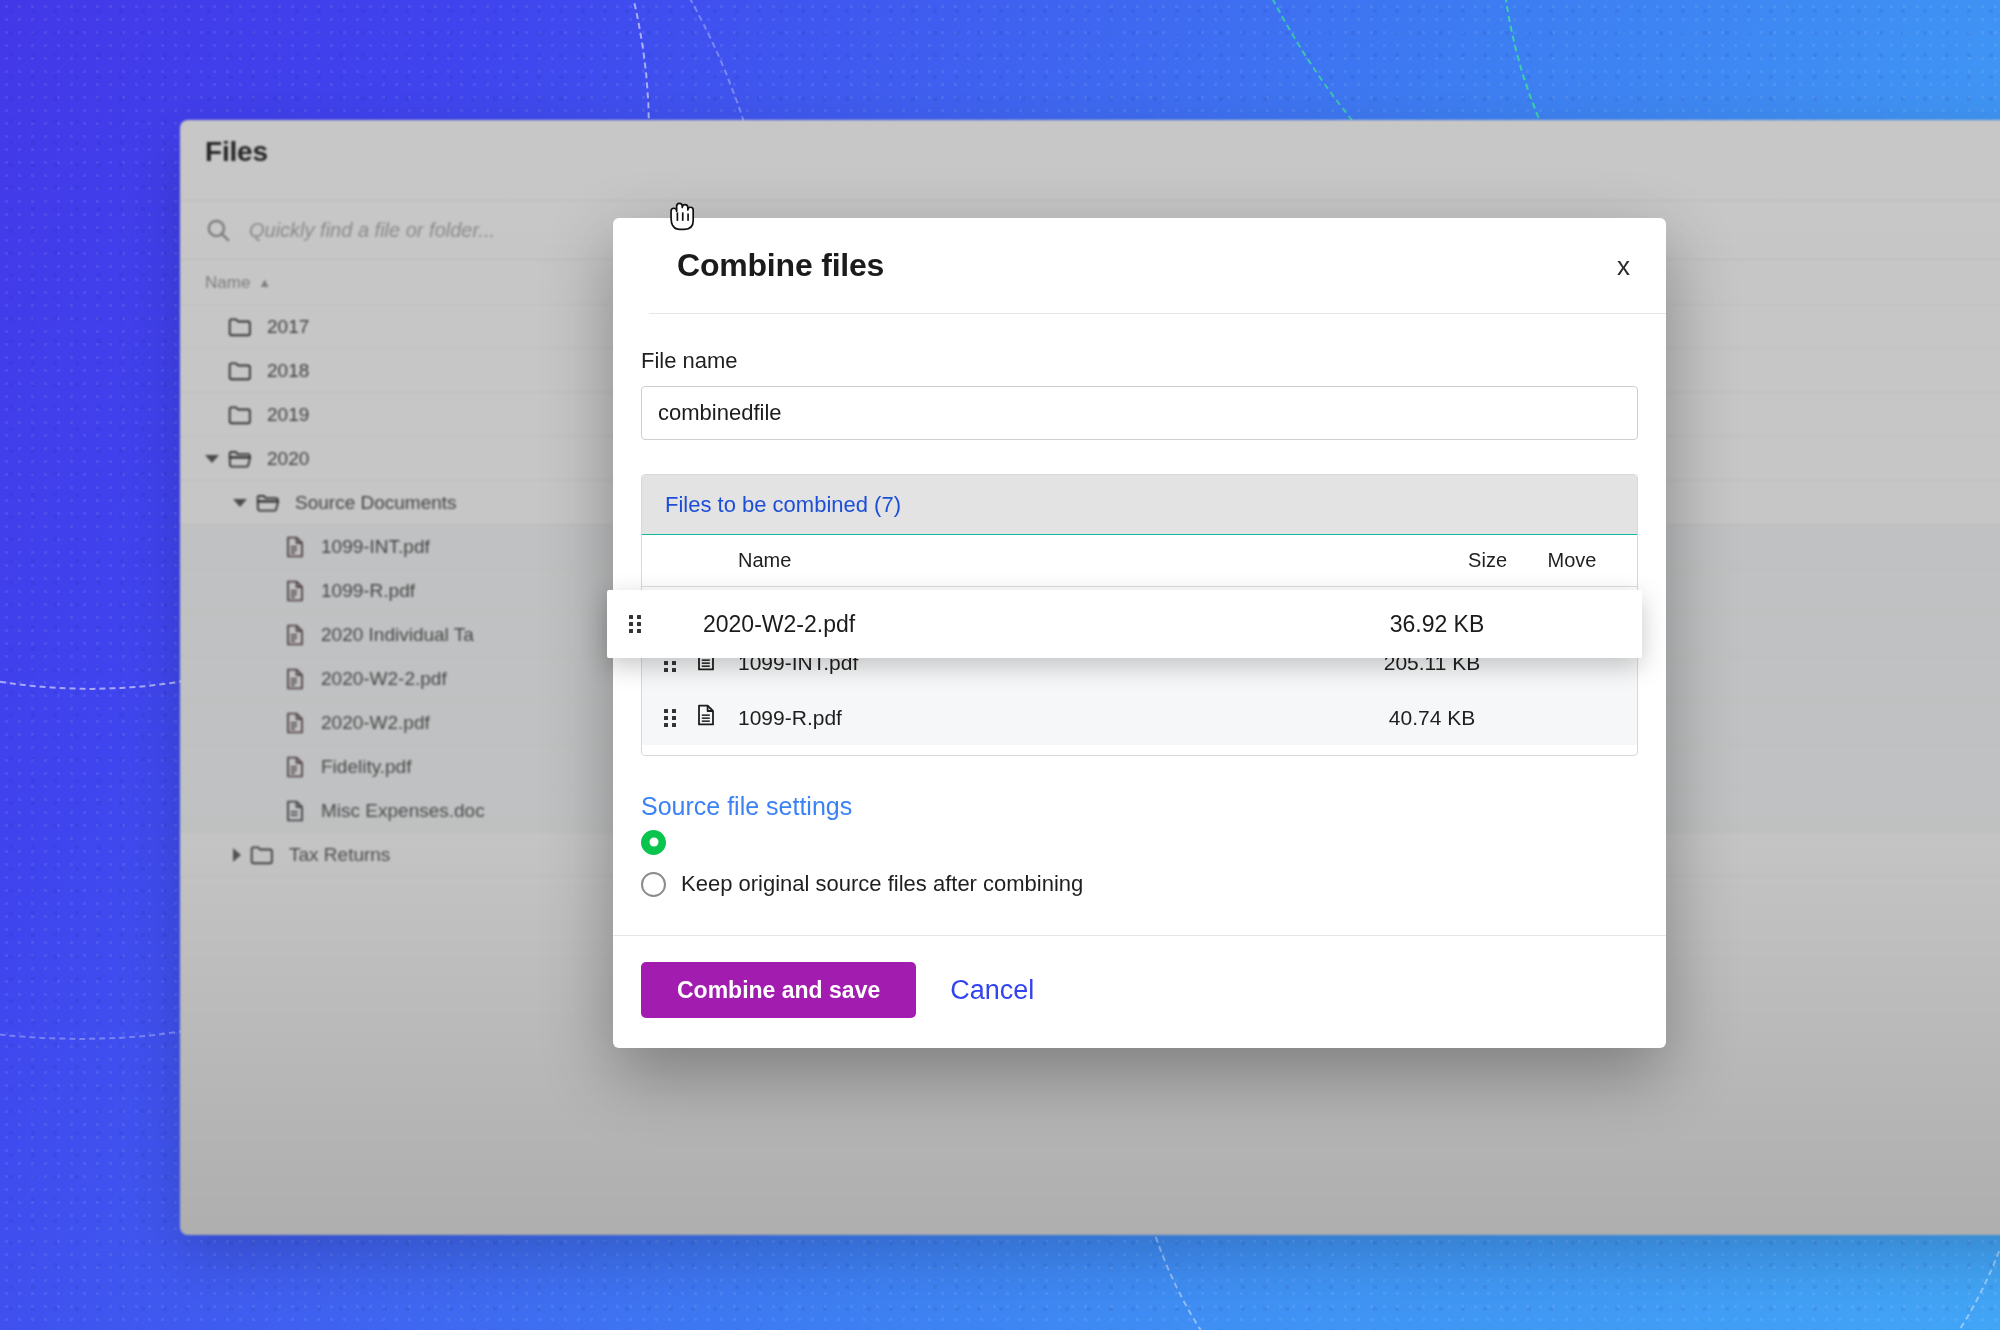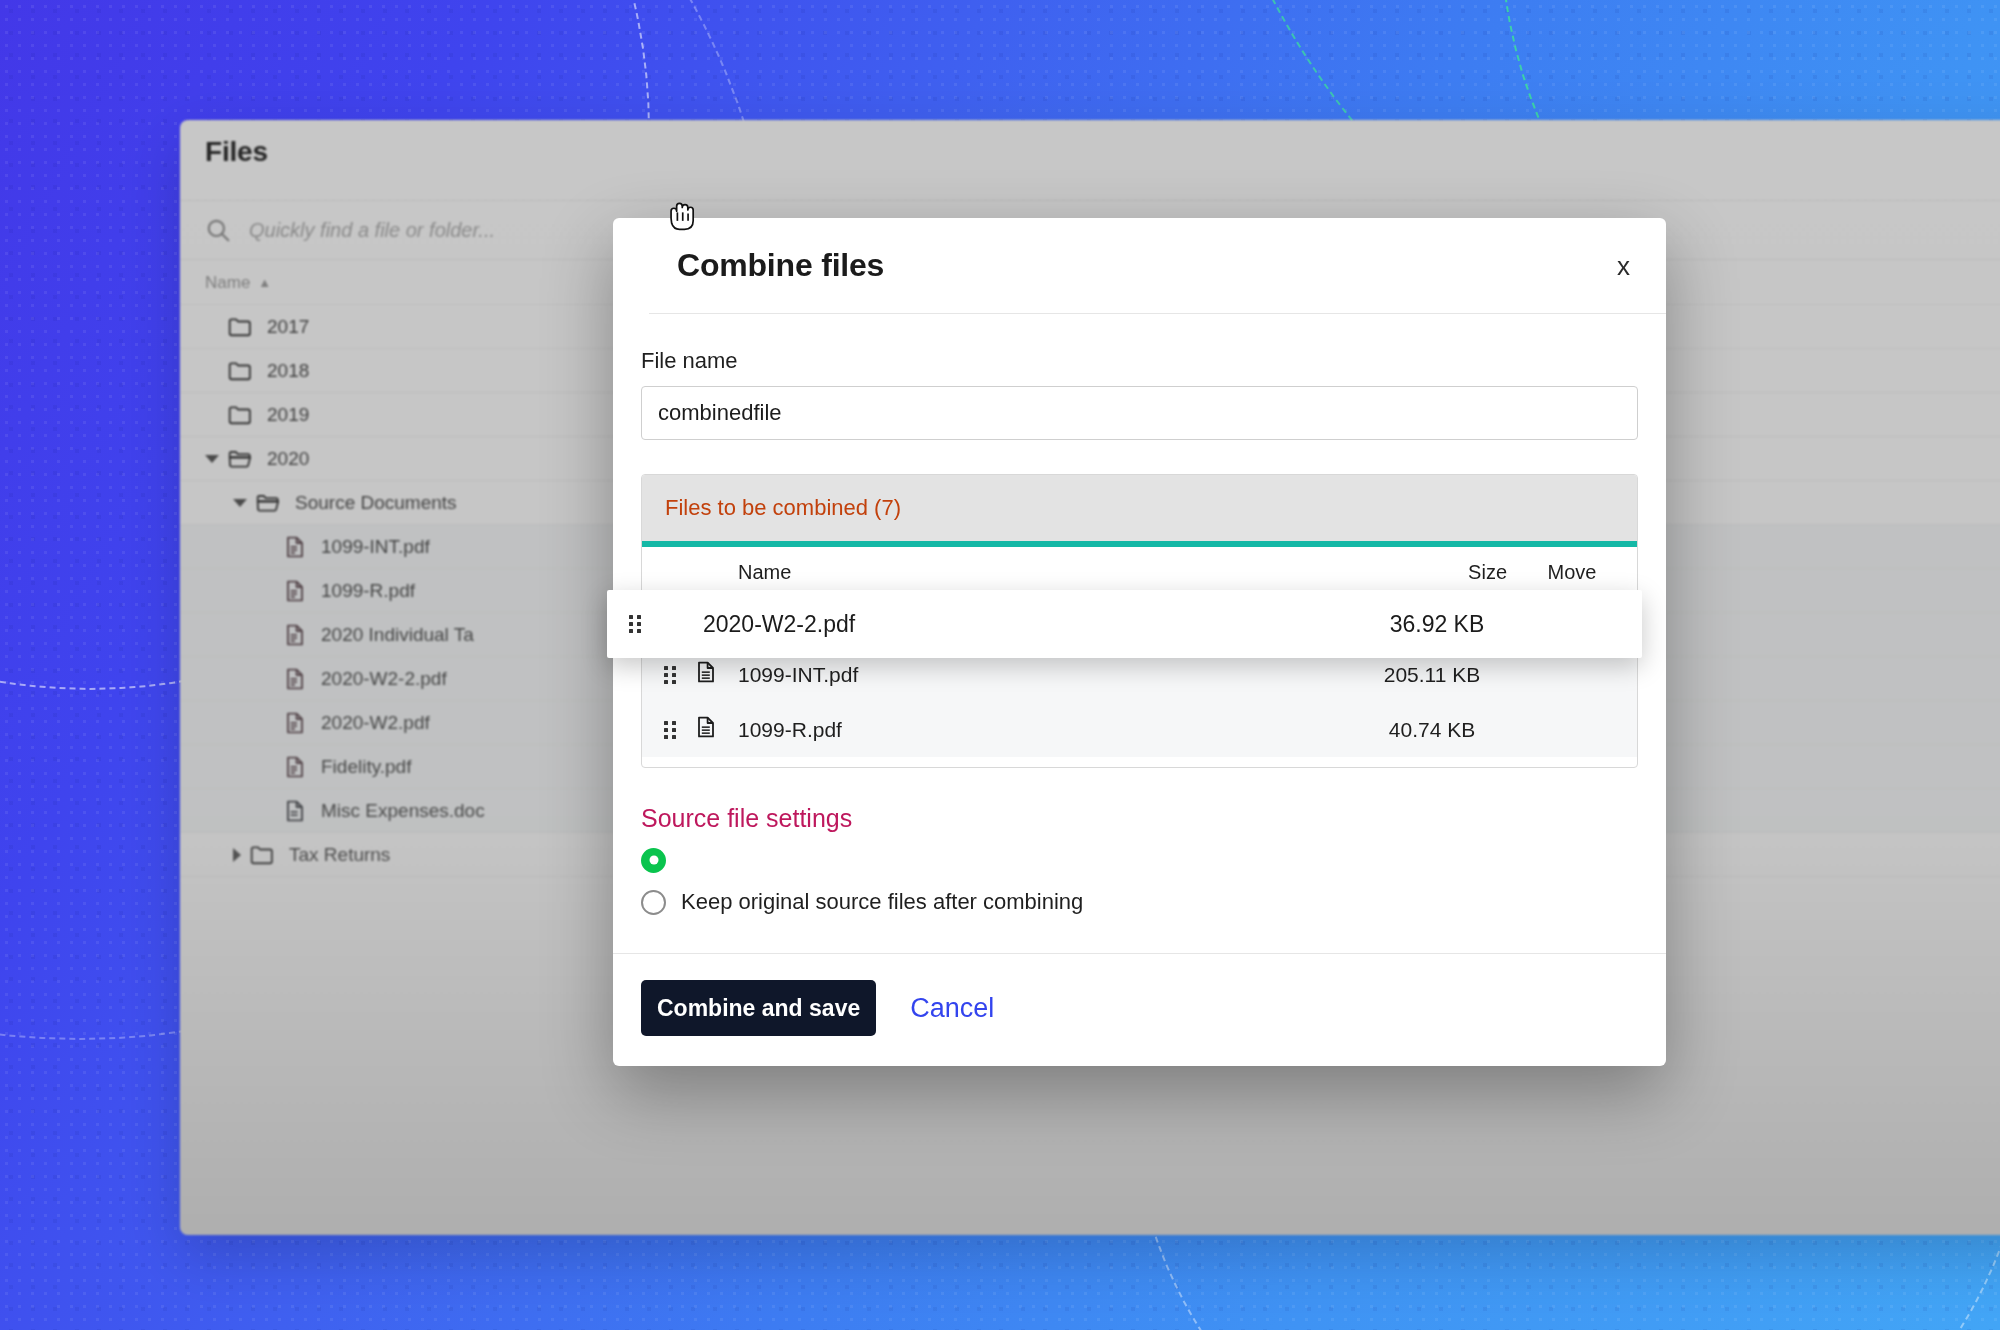--- a/index.html
+++ b/index.html
@@ -209,27 +209,27 @@
   
   #combine-box {
     margin-top: 34px;
     border: 1px solid #d8d8d8;
     border-radius: 4px;
     overflow: hidden;
     background: #fff;
   }
   #combine-box-header {
     background: #e3e3e3;
-    height: 72px;
+    height: 60px;
     display: flex;
     align-items: center;
     padding-left: 23px;
     font-size: 22px;
-    color: #c2410c;
-    border-bottom: 6px solid #14b8a6;
+    color: #1d4ed8;
+    border-bottom: 1px solid #14b8a6;
   }
   #combine-cols {
     display: flex;
     align-items: center;
     height: 52px;
     background: #fff;
     border-bottom: 1px solid #dddddd;
     font-size: 20px;
     color: #1f1f1f;
   }
@@ -287,22 +287,22 @@
     top: -22px;
     width: 34px;
     height: 40px;
     z-index: 70;
   }
 
   
   #source-settings { padding: 36px 28px 0 28px; }
   #source-settings .sec-title {
     font-size: 25px;
-    color: #be185d;
-    margin-bottom: 6px;
+    color: #3b82f6;
+    margin-bottom: 0;
   }
   .radio-line {
     display: flex;
     align-items: center;
     height: 42px;
     gap: 15px;
     font-size: 22px;
     color: #1f1f1f;
     cursor: pointer;
   }
@@ -330,26 +330,26 @@
 
   #modal-footer {
     margin-top: 30px;
     border-top: 1px solid #e6e6e6;
     padding: 26px 28px 30px 28px;
     display: flex;
     align-items: center;
     gap: 16px;
   }
   #combine-save-btn {
-    background: #0f172a;
+    background: #a21caf;
     color: #fff;
     border: none;
     border-radius: 5px;
     height: 56px;
-    padding: 0 16px;
+    padding: 0 36px;
     font-size: 23px;
     font-weight: bold;
     cursor: pointer;
     font-family: "Liberation Sans", sans-serif;
   }
   #cancel-btn {
     background: none;
     border: none;
     color: #3344ee;
     font-size: 27px;

